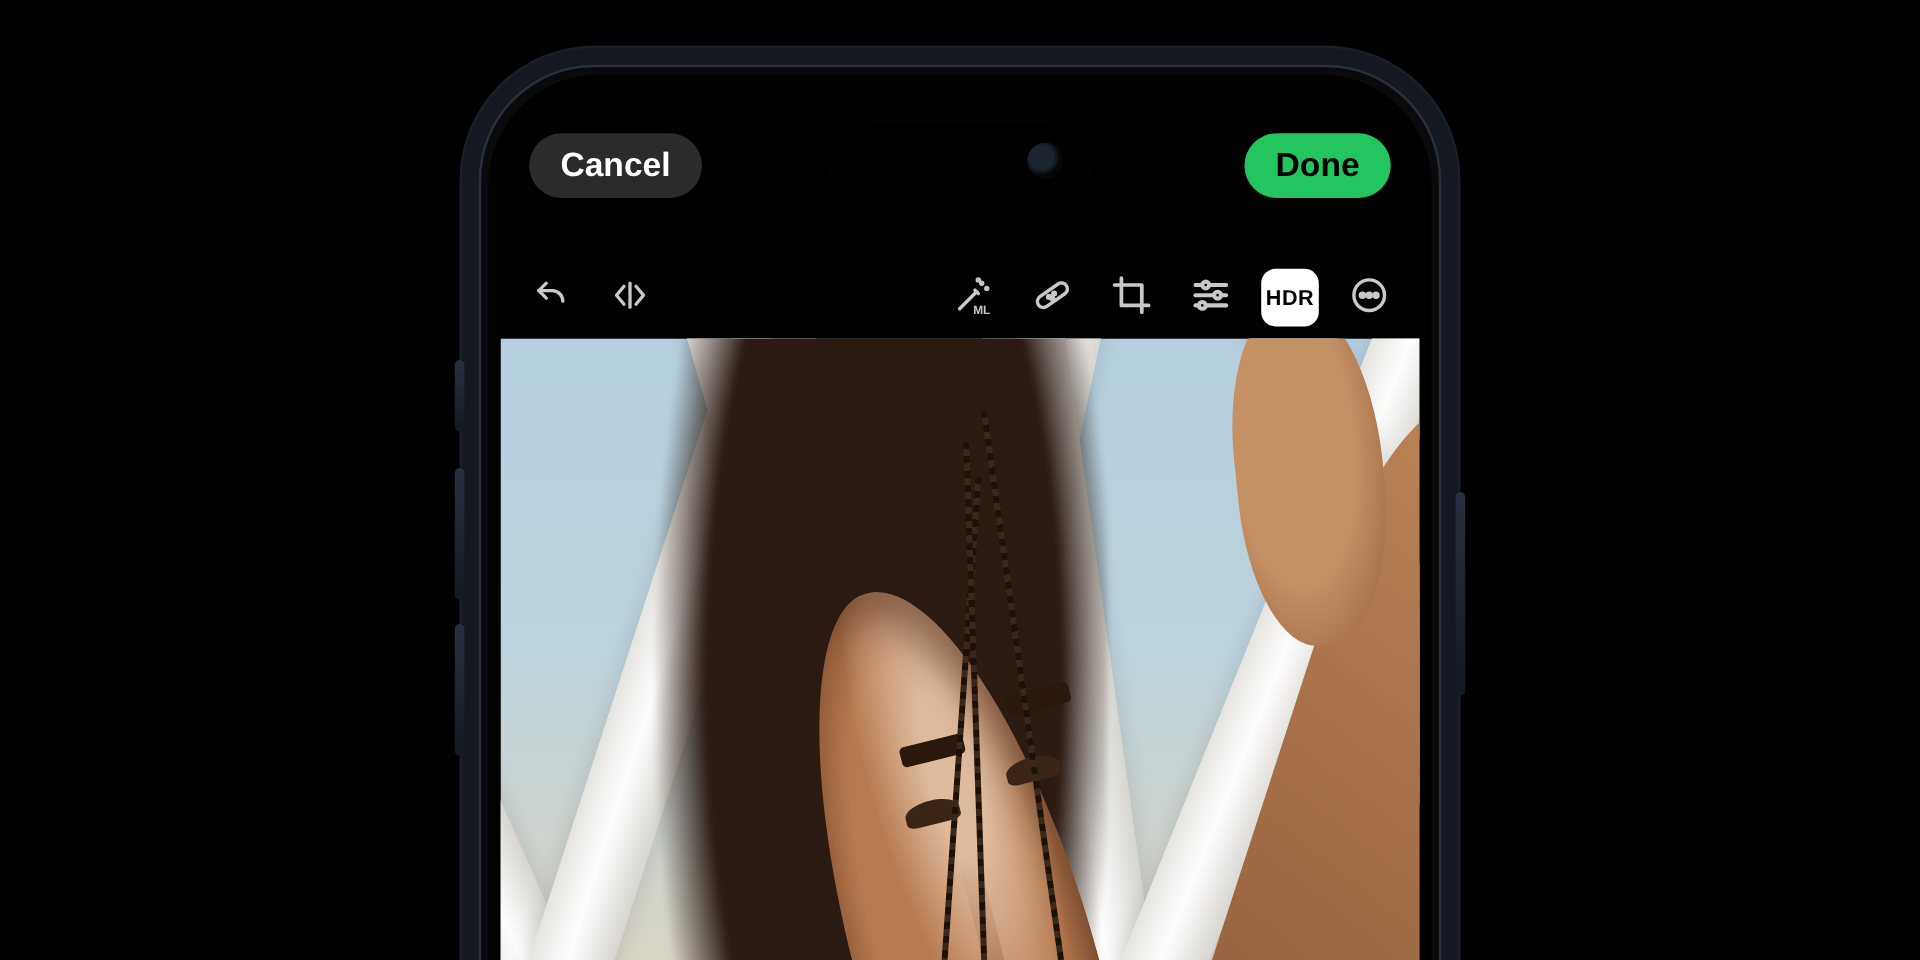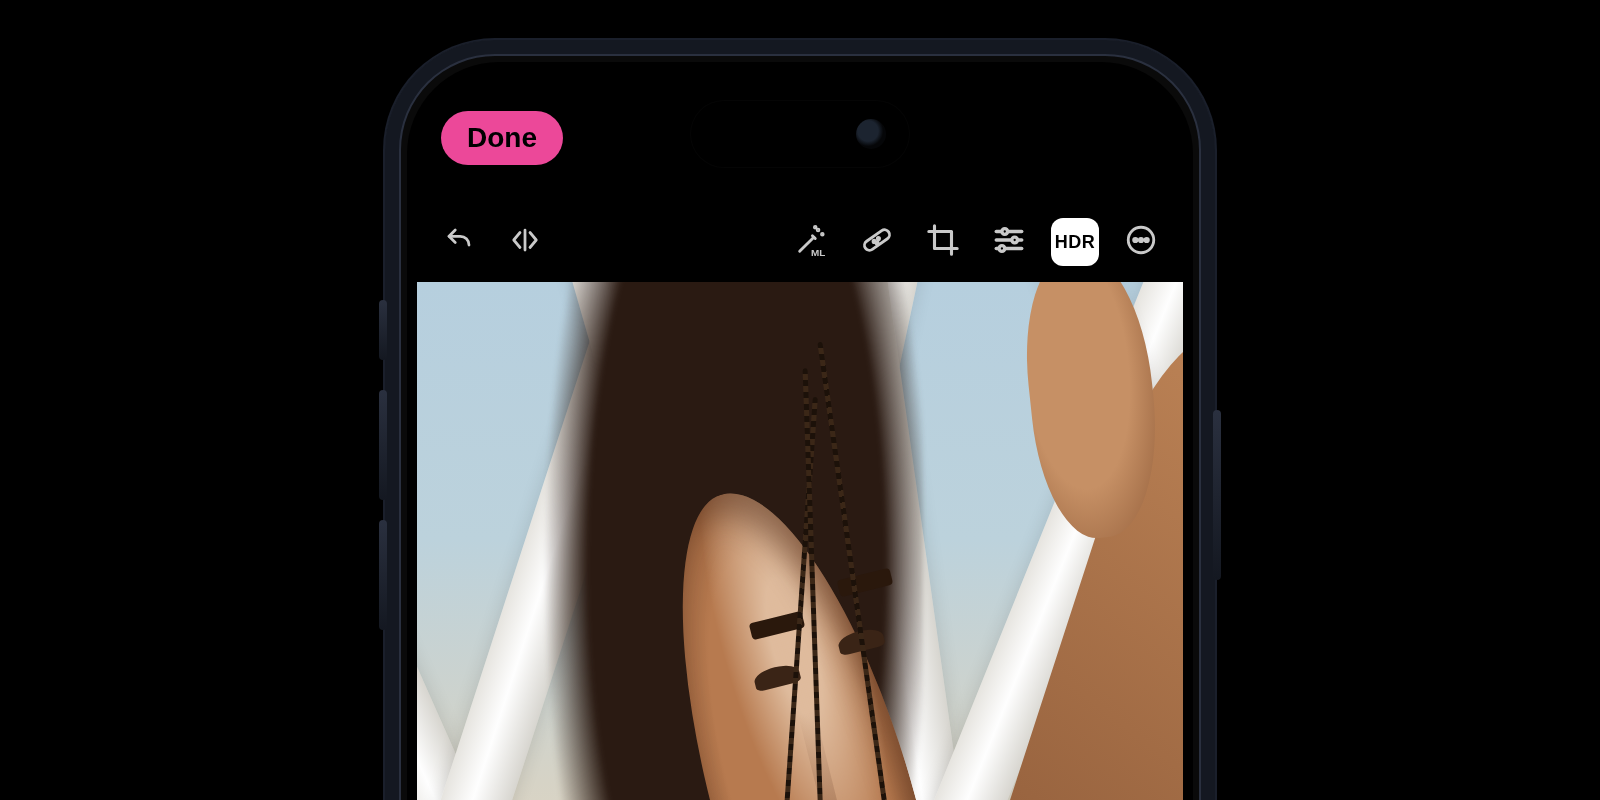--- a/index.html
+++ b/index.html
@@ -104,32 +104,32 @@
     font-weight: 600;
     padding: 0 26px;
     cursor: pointer;
     user-select: none;
   }
   .pill.cancel {
     background: rgba(120,120,128,0.36);
     color: #fff;
   }
   .pill.done {
-    background: #ec4899;
+    background: #22c55e;
     color: #000;
   }
 
   
   .toolbar {
     position: absolute;
     top: 140px;
     left: 0; right: 0;
     height: 60px;
     display: flex;
-    align-items: center;
+    align-items: flex-end;
     padding: 0 18px;
     gap: 18px;
     z-index: 20;
     color: #c9c9c9;
   }
   .toolbar .spacer { flex: 1; }
   .tool {
     width: 48px;
     height: 48px;
     display: flex;
@@ -269,20 +269,21 @@
   <div class="phone">
     <div class="side-btn side-left-1"></div>
     <div class="side-btn side-left-2"></div>
     <div class="side-btn side-left-3"></div>
     <div class="side-btn side-right"></div>
 
     <div class="screen">
       <div class="island"></div>
 
       <div class="header">
+        <div class="pill cancel">Cancel</div>
         <div class="pill done">Done</div>
       </div>
 
       <div class="toolbar">
         <div class="tool tiny">
           <span>
             <svg viewBox="0 0 24 24" fill="none" stroke="currentColor" stroke-width="2.2" stroke-linecap="round" stroke-linejoin="round">
               <path d="M9 4 4 9l5 5"></path>
                 <path d="M4 9h9a7 7 0 0 1 7 7v0"></path>
             </svg>

